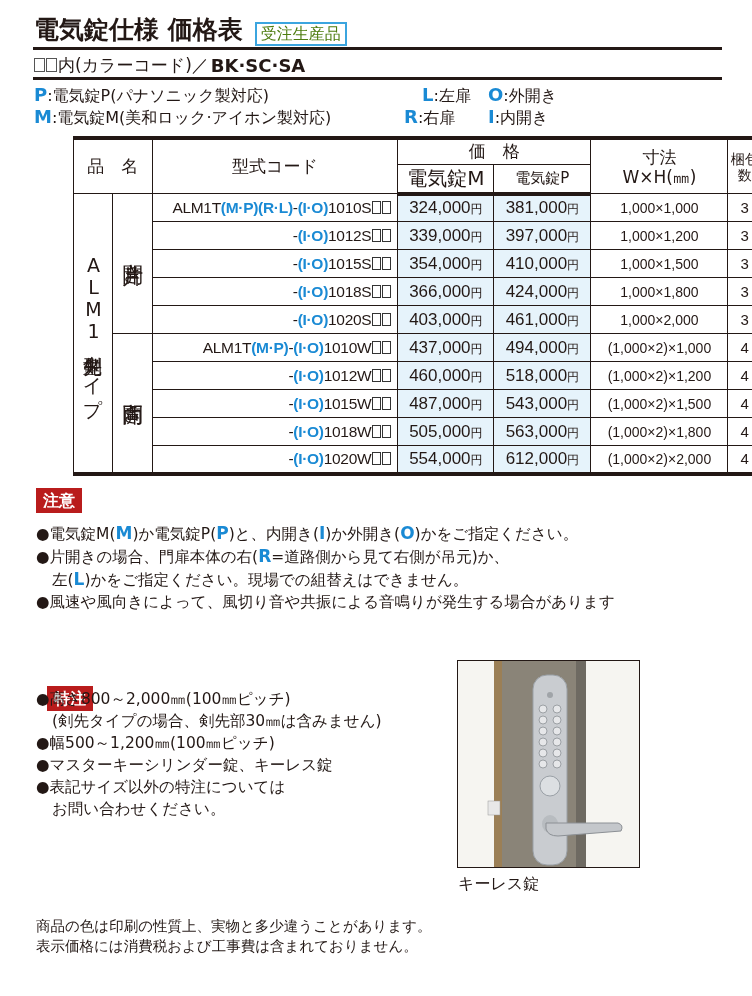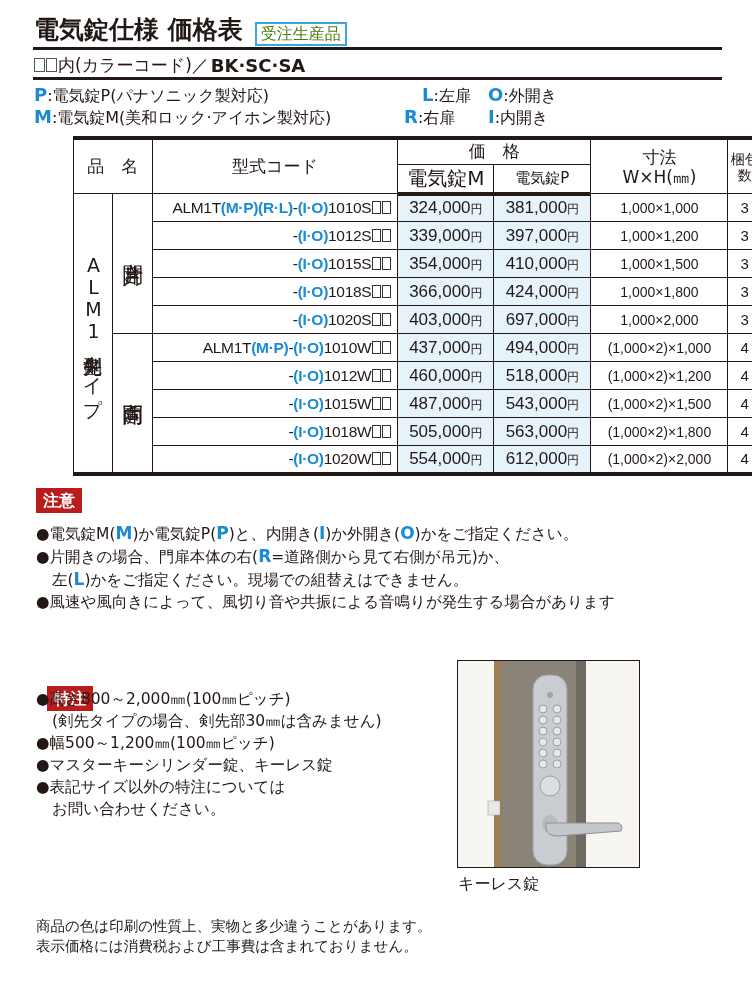--- a/index.html
+++ b/index.html
@@ -128,21 +128,21 @@
       <tr>
         <td class="code"><span></span><span class="blue"></span><span class="blue"></span><span>-</span><span class="blue">(I·O)</span><span>1018S</span><span class="sqs"></span><span class="sqs"></span></td>
         <td class="pm"><span>366,000</span><span class="yen">円</span></td>
         <td class="pp"><span>424,000</span><span class="yen">円</span></td>
         <td class="size">1,000×1,800</td>
         <td class="qty">3</td>
       </tr>
       <tr>
         <td class="code" style="border-bottom: 1px solid rgb(35, 24, 21);"><span></span><span class="blue"></span><span class="blue"></span><span>-</span><span class="blue">(I·O)</span><span>1020S</span><span class="sqs"></span><span class="sqs"></span></td>
         <td class="pm" style="border-bottom: 1px solid rgb(35, 24, 21);"><span>403,000</span><span class="yen">円</span></td>
-        <td class="pp" style="border-bottom: 1px solid rgb(35, 24, 21);"><span>697,000</span><span class="yen">円</span></td>
+        <td class="pp" style="border-bottom: 1px solid rgb(35, 24, 21);"><span>461,000</span><span class="yen">円</span></td>
         <td class="size" style="border-bottom: 1px solid rgb(35, 24, 21);">1,000×2,000</td>
         <td class="qty" style="border-bottom: 1px solid rgb(35, 24, 21);">3</td>
       </tr>
       <tr>
         <td rowspan="5"><span class="vtext" style="font-size:21px;">両開き</span></td>
         <td class="code"><span>ALM1T</span><span class="blue">(M·P)</span><span class="blue"></span><span>-</span><span class="blue">(I·O)</span><span>1010W</span><span class="sqs"></span><span class="sqs"></span></td>
         <td class="pm"><span>437,000</span><span class="yen">円</span></td>
         <td class="pp"><span>494,000</span><span class="yen">円</span></td>
         <td class="size">(1,000×2)×1,000</td>
         <td class="qty">4</td>

